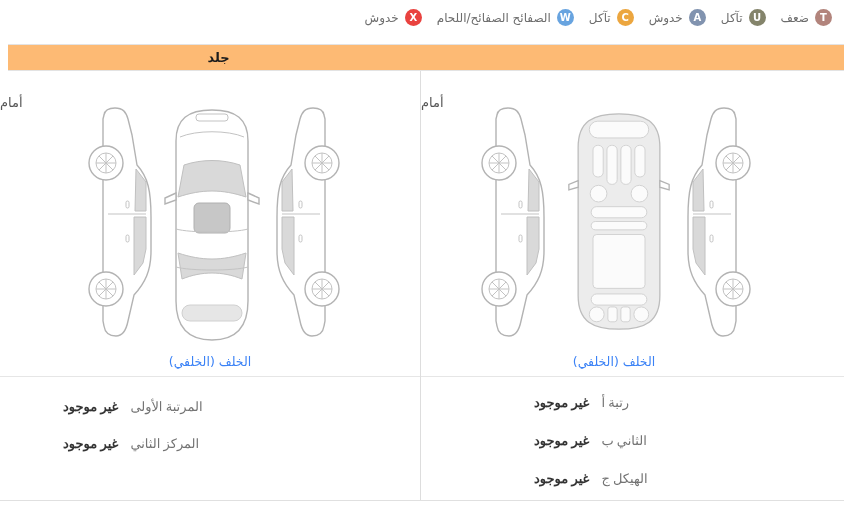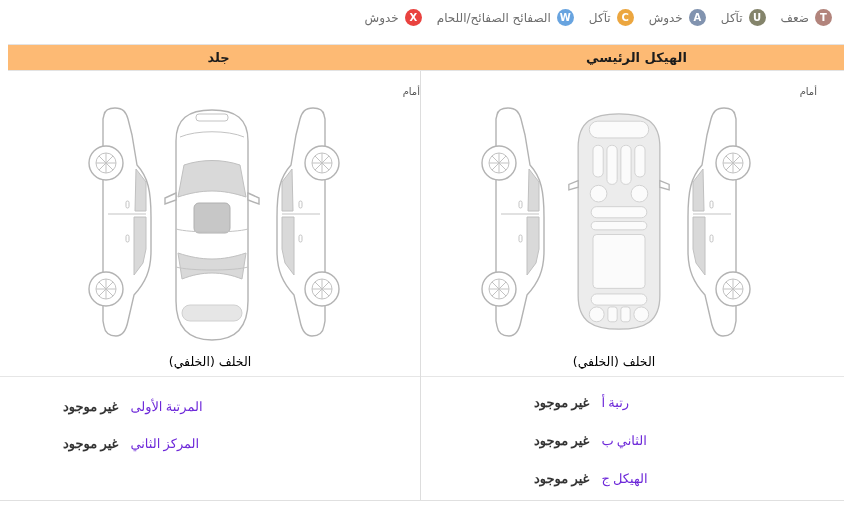--- a/index.html
+++ b/index.html
@@ -31,33 +31,33 @@
     display:flex; align-items:center; justify-content:center;
     font-size:13px; font-weight:bold; color:#1c1c1c;
   }
   .header-cell.lcell { width:421px; }
   .header-cell.rcell { flex:1; }
   
   .panels { position:absolute; top:71px; left:0; right:0; height:430px; display:flex; border-bottom:1px solid #e0e0e0; }
   .panel { position:relative; height:100%; }
   .panel.lpanel { width:421px; border-right:1px solid #ddd; }
   .panel.rpanel { flex:1; }
-  .front-label { position:absolute; top:15px; left:0; width:100%; text-align:right; font-size:10px; color:#555; }
+  .front-label { position:absolute; top:24px; left:0; width:100%; text-align:left; font-size:13px; color:#555; }
   .rpanel .front-label { width:396px; }
-  .rear-label { position:absolute; top:283px; left:0; width:100%; text-align:center; font-size:12.5px; color:#000000; }
+  .rear-label { position:absolute; top:283px; left:0; width:100%; text-align:center; font-size:12.5px; color:#3b82f6; }
   .rpanel .rear-label { width:386px; }
   .diagram { position:absolute; top:34px; left:0; right:0; height:250px; }
   .diagram svg { position:absolute; top:0; }
   .sep { position:absolute; top:305px; left:0; right:0; border-top:1px solid #e6e6e6; }
   .rows { position:absolute; display:flex; flex-direction:column;font-family:Liberation Serif, serif; }
   .lpanel .rows { top:327px; left:63px; gap:19px; }
   .rpanel .rows { top:323px; left:113px; gap:20px; }
   .status-row { display:flex; align-items:center; gap:12px; font-size:13px; line-height:18px; white-space:nowrap; }
   .status-value { color:#333; font-weight:bold; }
-  .status-label { color:#6d28d9; }
+  .status-label { color:#737373; }
   
   .car-line { fill:#ffffff; stroke:#b3b3b3; stroke-width:1.4; }
   .car-thin { fill:none; stroke:#c3c3c3; stroke-width:1; }
   .car-glass { fill:#d9d9d9; stroke:#c0c0c0; stroke-width:1; }
   .car-dark  { fill:#c7c7c7; stroke:#b0b0b0; stroke-width:1; }
   .car-band  { fill:#e6e6e6; stroke:#d0d0d0; stroke-width:1; }
   .ub-body   { fill:#ececec; stroke:#bdbdbd; stroke-width:1.4; }
   .ub-part   { fill:#fbfbfb; stroke:#cfcfcf; stroke-width:1; }
   .hidden-defs { position:absolute; width:0; height:0; overflow:hidden; }
 </style>
@@ -139,21 +139,20 @@
       <span dir="rtl">الصفائح الصفائح/اللحام</span>
     </span>
     <span class="legend-item">
       <span class="badge" style="background: rgb(233, 66, 63);">X</span>
       <span dir="rtl">خدوش</span>
     </span>
   </div>
 
   <div class="header-band">
     <div class="header-cell lcell" dir="rtl">جلد</div>
-    <div class="header-cell rcell" dir="rtl">الهيكل الرئيسي</div>
   </div>
 
   <div class="panels">
 
     <section class="panel lpanel">
       <div class="front-label" dir="rtl">أمام</div>
       <div class="diagram">
         <svg style="left:88px;" width="72" height="240" viewBox="0 0 72 240">
           <use href="#sidecar" transform="translate(72,0) rotate(90)"></use>
         </svg>

